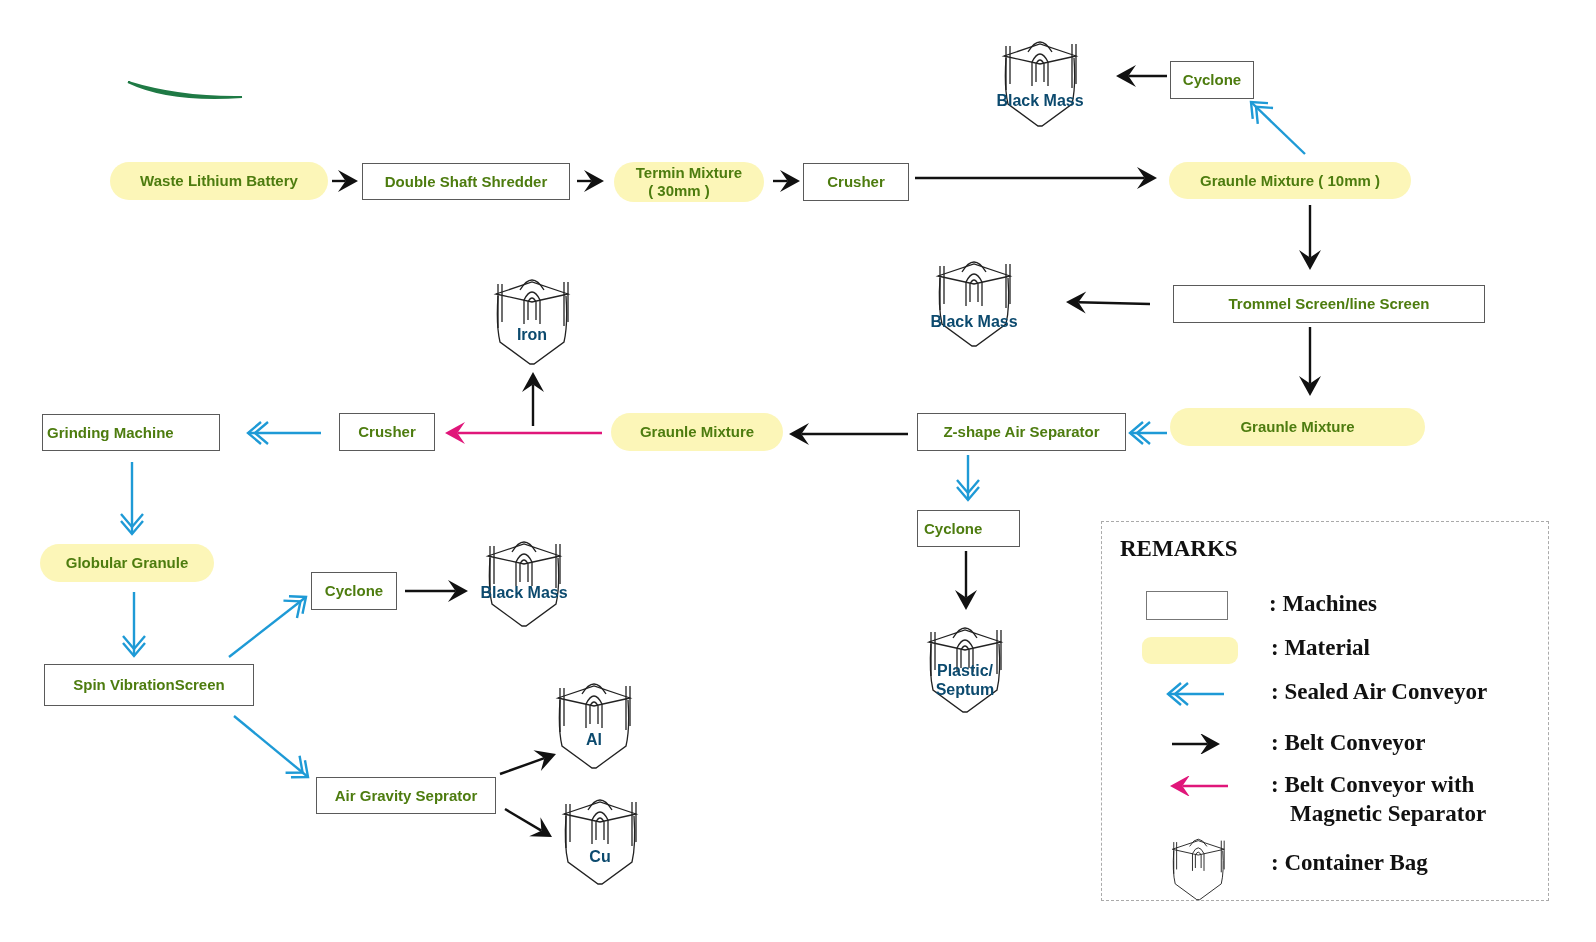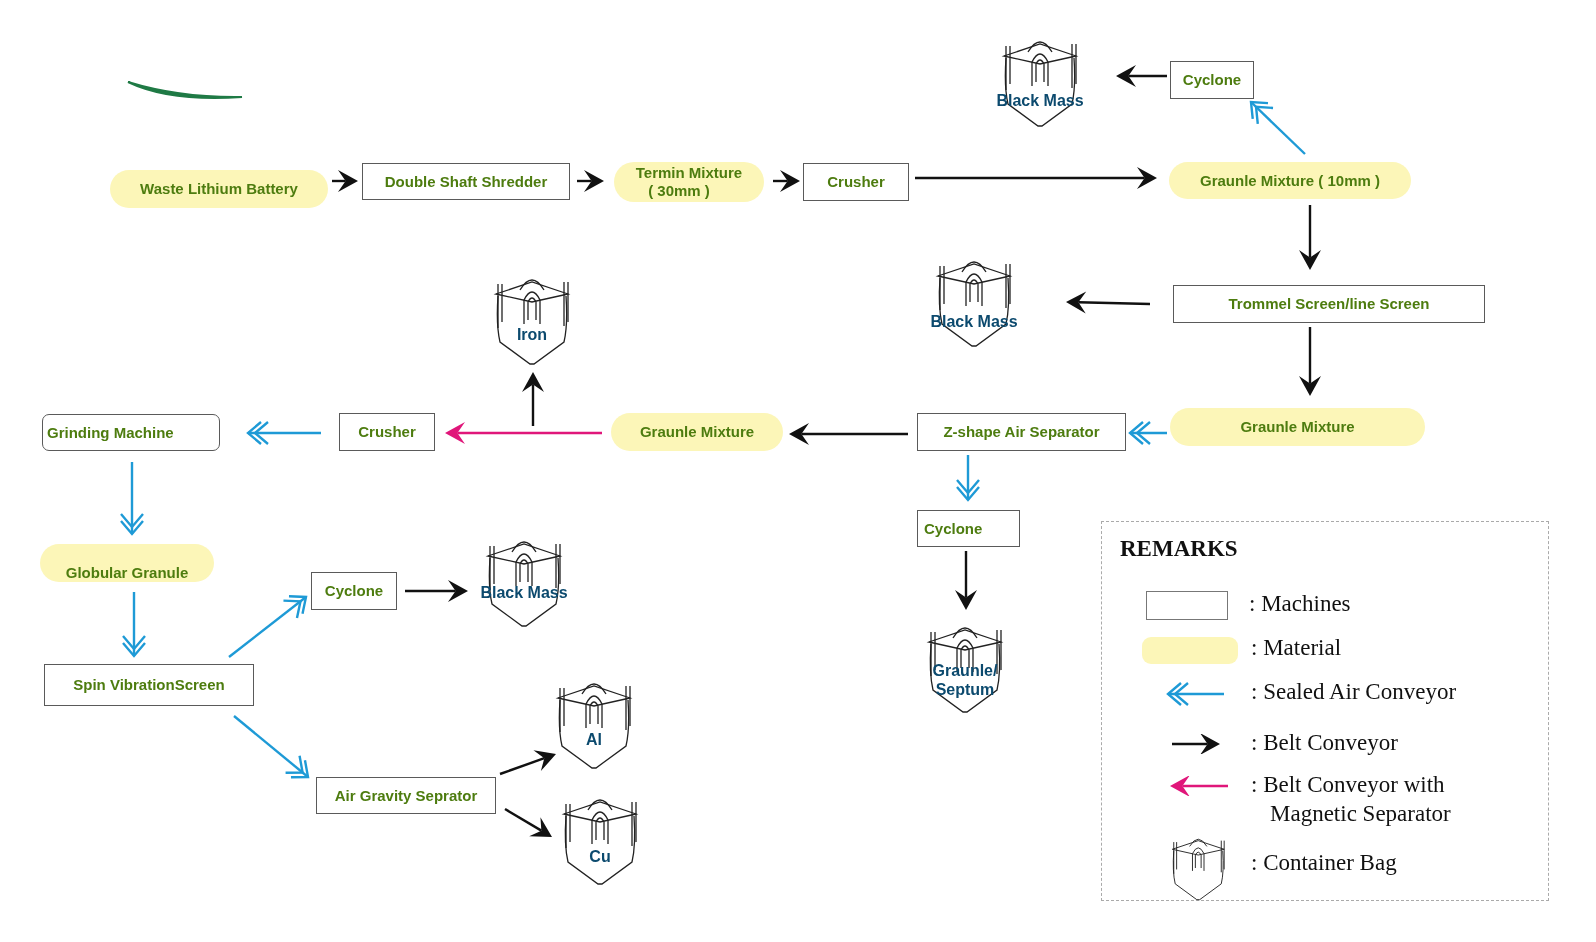--- a/index.html
+++ b/index.html
@@ -8,21 +8,21 @@
   .node { position:absolute; display:flex; align-items:center; justify-content:center; color:#4d7c0f; font-weight:bold; font-size:15px; white-space:nowrap; box-sizing:border-box; line-height:18px; text-align:center; }
   .machine { background:#fff; border:1.5px solid #5a5a5a; }
   .material { background:#fcf6b8; border-radius:20px; }
   .bag { position:absolute; width:84px; height:96px; }
   .bag svg { position:absolute; left:0; top:0; }
   .bag-label { position:absolute; left:-20px; right:-20px; text-align:center; color:#0c4a6e; font-weight:bold; font-size:16px; line-height:18px; }
   .logo { position:absolute; left:50px; top:44px; width:200px; height:60px; }
   .logo-text { position:absolute; left:0; top:-4px; font-family:"DejaVu Sans", sans-serif; font-weight:bold; font-size:48px; letter-spacing:1px; color:#111; }
   .legend { position:absolute; left:1101px; top:521px; width:448px; height:380px; border:1.5px dashed #aaaaaa; box-sizing:border-box; }
   .legend-title { position:absolute; left:18px; top:14px; font-family:"Liberation Serif", serif; font-weight:bold; font-size:23px; color:#111; }
-  .legend-text { position:absolute; font-family:"Liberation Serif", serif; font-weight:normal; font-size:23px; color:#111; line-height:29px; white-space:nowrap; }
+  .legend-text { position:absolute; font-family:"Liberation Serif", serif; font-weight:bold; font-size:23px; color:#111; line-height:29px; white-space:nowrap;margin-left:20px; }
 </style>
 </head>
 <body>
 
 <svg id="canvas" width="1596" height="942" viewBox="0 0 1596 942">
   <defs>
     <marker id="blackHead" markerWidth="10" markerHeight="10" refX="9" refY="5" orient="auto" markerUnits="userSpaceOnUse">
     </marker>
   </defs>
 <g>
@@ -126,21 +126,21 @@
       <polygon points="552,837 529.1881121957845,836.2140134811048 541.3471408555314,830.6536158288272 540.4478260478652,817.3137795151122" fill="#111111"></polygon>
     </g>
   </svg>
 
 <div class="logo">
   <svg width="200" height="60" style="position:absolute;left:0;top:0">
     <path d="M 78 38 Q 120 58 192 53 Q 130 54 78 38 Z" fill="#1f7a45" stroke="#1f7a45" stroke-width="2"></path>
   </svg>
 </div>
 
-<div class="node material" style="left:110px;top:162px;width:218px;height:38px;margin-top:8px;">
+<div class="node material" style="left:110px;top:162px;width:218px;height:38px;">
     <span>Waste Lithium Battery</span>
   </div>
 <div class="node machine" style="left:362px;top:163px;width:208px;height:37px;">
     <span>Double Shaft Shredder</span>
   </div>
 <div class="node material" style="left:614px;top:162px;width:150px;height:40px;flex-direction:column;">
   <span>Termin Mixture</span>
   <span style="margin-right:20px;">( 30mm )</span>
 </div>
 <div class="node machine" style="left:803px;top:163px;width:106px;height:38px;">
@@ -162,28 +162,28 @@
   </div>
 <div class="node machine" style="left:917px;top:413px;width:209px;height:38px;">
     <span>Z-shape Air Separator</span>
   </div>
 <div class="node material" style="left:611px;top:413px;width:172px;height:38px;">
     <span>Graunle Mixture</span>
   </div>
 <div class="node machine" style="left:339px;top:413px;width:96px;height:38px;">
     <span>Crusher</span>
   </div>
-<div class="node machine" style="left:42px;top:414px;width:178px;height:37px;justify-content:flex-start;padding-left:4px;border-radius:7px;">
+<div class="node machine" style="left:42px;top:414px;width:178px;height:37px;justify-content:flex-start;padding-left:4px;">
     <span>Grinding Machine</span>
   </div>
 <div class="node machine" style="left:917px;top:510px;width:103px;height:37px;justify-content:flex-start;padding-left:6px;">
     <span>Cyclone</span>
   </div>
 
-<div class="node material" style="left:40px;top:544px;width:174px;height:38px;align-items:flex-end;">
+<div class="node material" style="left:40px;top:544px;width:174px;height:38px;">
     <span>Globular Granule</span>
   </div>
 <div class="node machine" style="left:44px;top:664px;width:210px;height:42px;">
     <span>Spin VibrationScreen</span>
   </div>
 <div class="node machine" style="left:311px;top:572px;width:86px;height:38px;">
     <span>Cyclone</span>
   </div>
 <div class="node machine" style="left:316px;top:777px;width:180px;height:37px;">
     <span>Air Gravity Seprator</span>
@@ -245,21 +245,21 @@
   <svg class="bag-svg" width="84" height="96">
       <g>
         <path d="M 6 24 L 42 12 L 78 24 L 42 32 Z" fill="none" stroke="#222" stroke-width="1.3"></path>
         <path d="M 8 26 Q 6 55 10 72 L 40 94 L 44 94 L 74 72 Q 78 55 76 26" fill="none" stroke="#222" stroke-width="1.3"></path>
         <path d="M 8 14 L 8 58 M 12 14 L 12 52 M 74 12 L 74 56 M 78 12 L 78 52" fill="none" stroke="#222" stroke-width="1.3"></path>
         <path d="M 30 20 Q 42 0 54 20" fill="none" stroke="#222" stroke-width="1.3"></path>
         <path d="M 34 54 L 34 30 Q 42 14 50 30 L 50 54" fill="none" stroke="#222" stroke-width="1.3"></path>
         <path d="M 38 50 L 38 32 Q 42 24 46 32 L 46 50" fill="none" stroke="#222" stroke-width="1.3"></path>
       </g>
     </svg>
-  <span class="bag-label" style="top:44px;">Graunle/</span>
+  <span class="bag-label" style="top:44px;">Plastic/</span>
   <span class="bag-label" style="top:63px;">Septum</span>
 </div>
 <div class="bag" style="left:552px;top:674px;">
   <svg class="bag-svg" width="84" height="96">
       <g>
         <path d="M 6 24 L 42 12 L 78 24 L 42 32 Z" fill="none" stroke="#222" stroke-width="1.3"></path>
         <path d="M 8 26 Q 6 55 10 72 L 40 94 L 44 94 L 74 72 Q 78 55 76 26" fill="none" stroke="#222" stroke-width="1.3"></path>
         <path d="M 8 14 L 8 58 M 12 14 L 12 52 M 74 12 L 74 56 M 78 12 L 78 52" fill="none" stroke="#222" stroke-width="1.3"></path>
         <path d="M 30 20 Q 42 0 54 20" fill="none" stroke="#222" stroke-width="1.3"></path>
         <path d="M 34 54 L 34 30 Q 42 14 50 30 L 50 54" fill="none" stroke="#222" stroke-width="1.3"></path>

